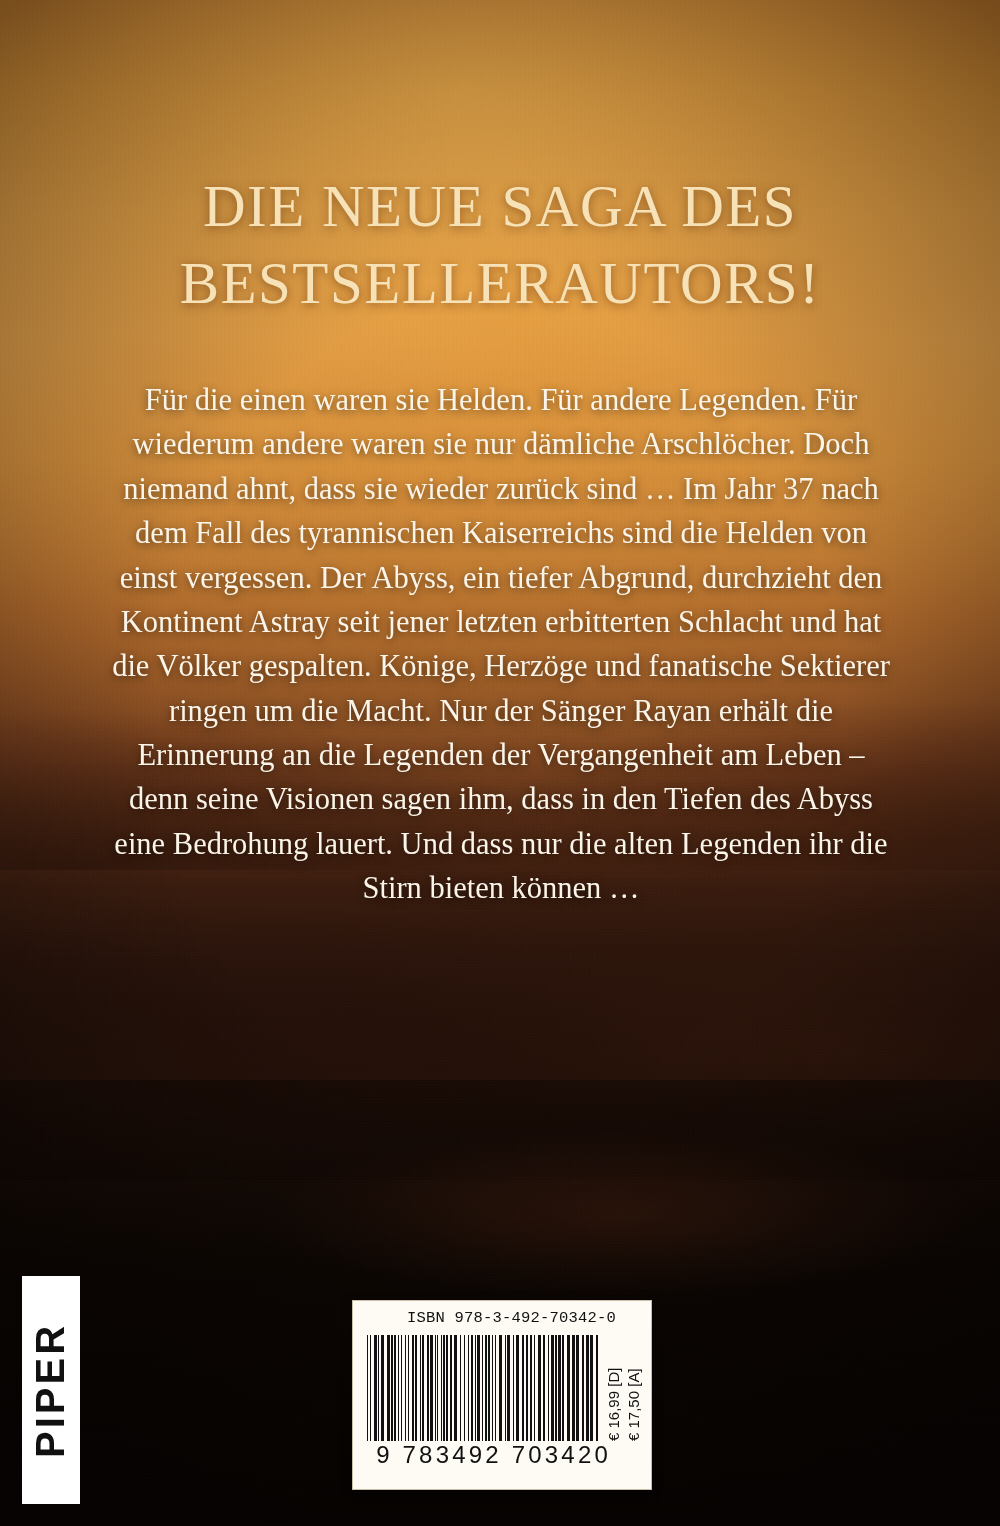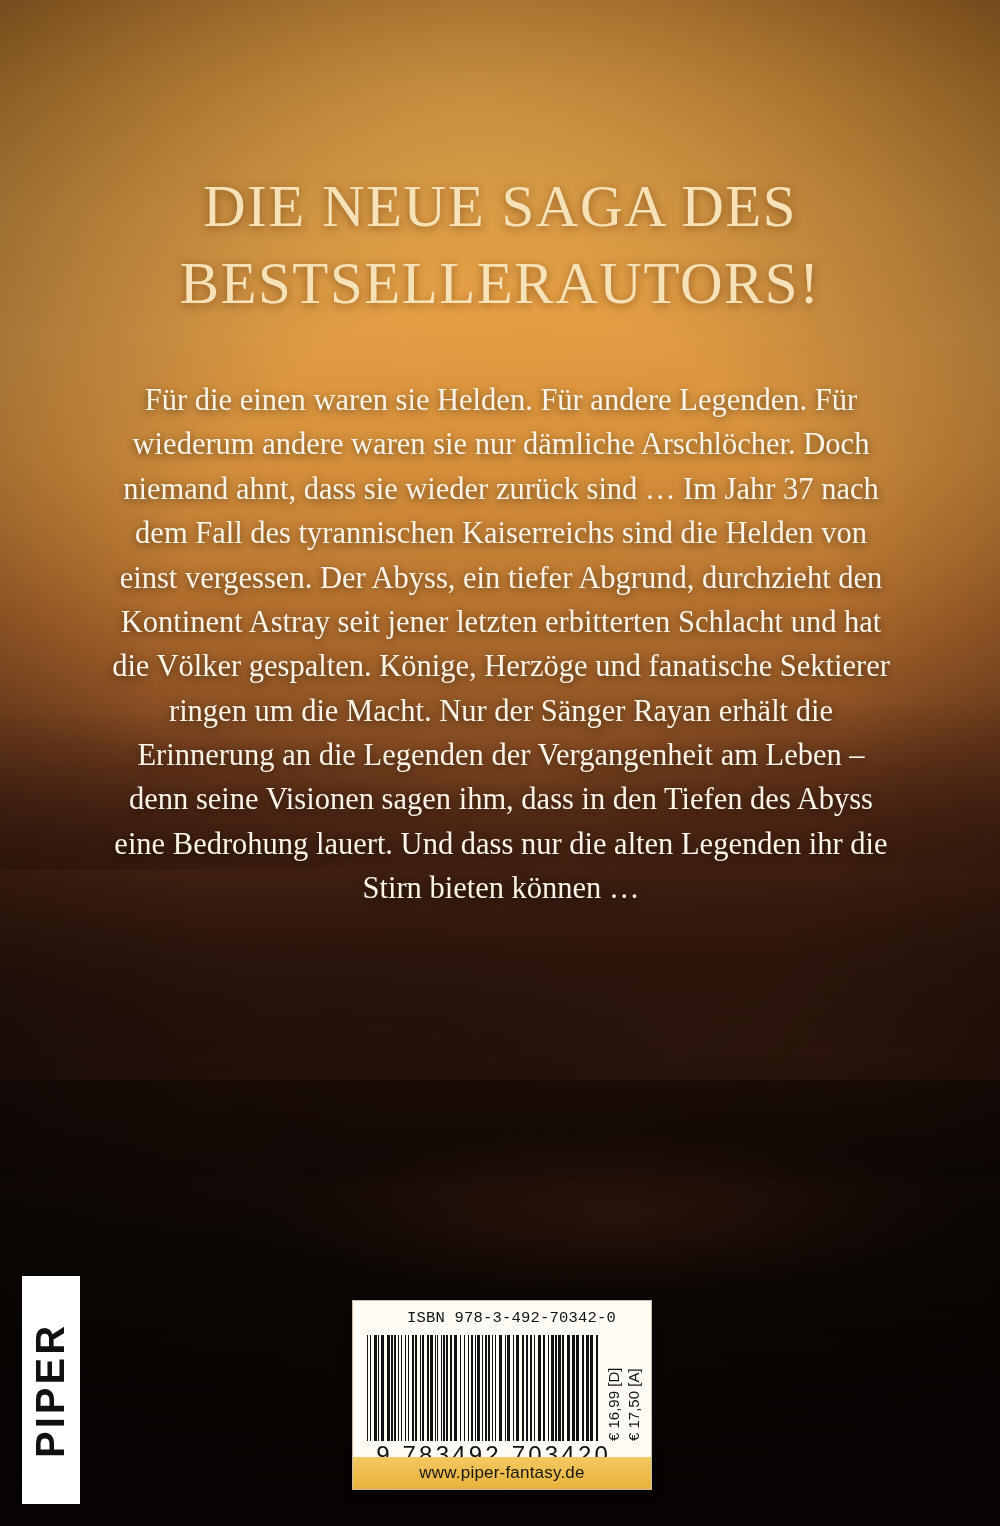--- a/index.html
+++ b/index.html
@@ -315,19 +315,16 @@
           <i style="left: 205px; width: 3px;"></i>
           <i style="left: 209px; width: 3px;"></i>
           <i style="left: 215px; width: 2px;"></i>
           <i style="left: 219px; width: 3px;"></i>
           <i style="left: 223px; width: 3px;"></i>
           <i style="left: 229px; width: 2px;"></i>
         </div>
 
       <div class="ean-digits">9 783492 703420</div>
 
-      <div class="url-bar">
-        <span>www.piper-fantasy.de</span>
-      </div>
     </div>
 
   </div>
 </div>
 
 </body></html>

